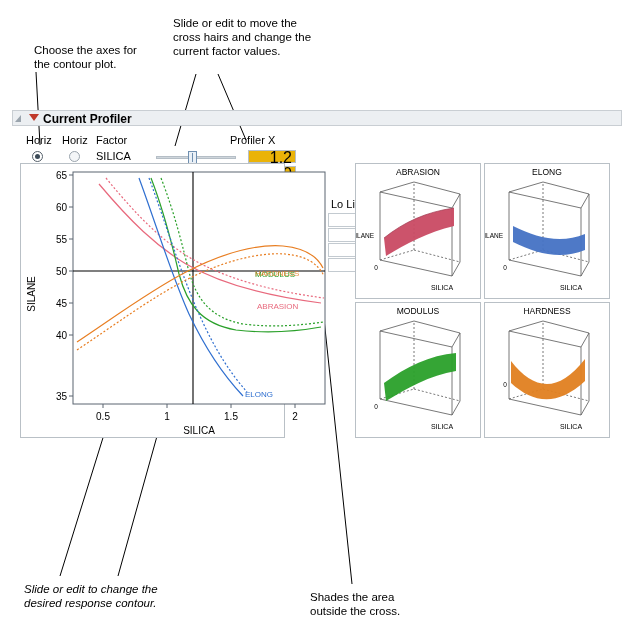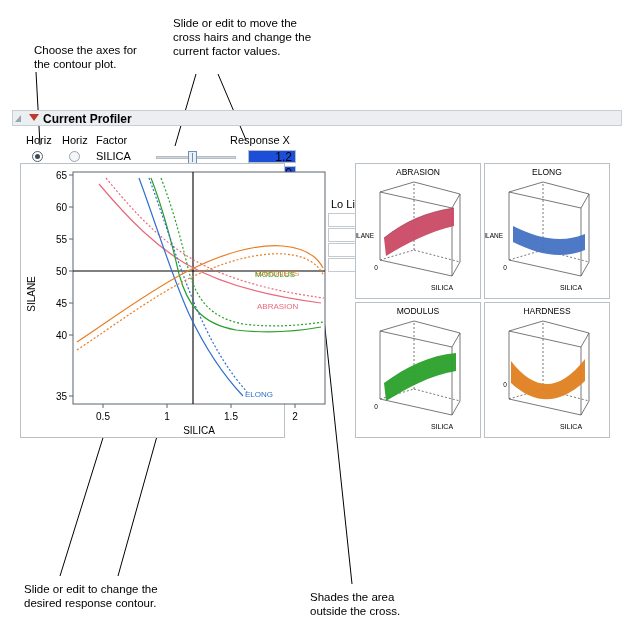--- a/index.html
+++ b/index.html
@@ -55,22 +55,22 @@
   .slider .thumb{
     position:absolute;top:0px;width:9px;height:13px;
     background:#eaf0f6;border:1px solid #6f8fb0;
     box-sizing:border-box;
   }
   .slider .thumb:after{
     content:"";position:absolute;left:3px;top:1px;width:1px;height:9px;
     background:#6f8fb0;
   }
   .numbox{
-    border:1px solid #b8c0c7;background:#1d4ed8;height:13px;
-    text-align:right;padding:0 3px;box-sizing:border-box;font-size:12px;
+    border:1px solid #b8c0c7;background:#eab308;height:13px;
+    text-align:right;padding:0 3px;box-sizing:border-box;font-size:16px;
     line-height:13px;
   }
 
   
   .responses{position:absolute;left:14px;top:88px;}
   .dash{display:inline-block;width:16px;height:0;border-top:2px solid #000;vertical-align:middle;}
   .cslider{position:relative;width:86px;height:13px;}
   .cslider .track{
     position:absolute;left:0;top:0;width:100%;height:13px;
     border:1px solid #b5bec6;background:#f7f9fb;box-sizing:border-box;
@@ -117,21 +117,21 @@
 </head>
 <body>
 
 <div class="ann" style="left:34px;top:30px;width:130px;white-space:pre-line;margin-top:13px;">Choose the axes for
 the contour plot.</div>
 
 <div class="ann" style="left:173px;top:16px;width:170px;white-space:pre-line;">Slide or edit to move the
 cross hairs and change the
 current factor values.</div>
 
-<div class="ann" style="left:24px;top:582px;width:200px;white-space:pre-line;">Slide or edit to change the
+<div class="ann" style="left:24px;top:582px;width:200px;white-space:pre-line;font-style:italic;">Slide or edit to change the
 desired response contour.</div>
 
 <div class="ann" style="left:310px;top:590px;width:150px;white-space:pre-line;">Shades the area
 outside the cross.</div>
 
 <svg width="634" height="632" style="position:absolute;left:0;top:0;pointer-events:none;">
 
   <line x1="36" y1="72" x2="40" y2="145" stroke="#000" stroke-width="1"></line>
 
   <line x1="196" y1="74" x2="175" y2="146" stroke="#000" stroke-width="1"></line>
@@ -149,21 +149,21 @@
     <span class="corner"></span>
     <span class="tri"></span>
     <span class="lbl">Current Profiler</span>
   </div>
 
   <div class="factors">
     <div style="position:absolute;left:0;top:0;width:300px;height:12px;">
       <span class="hdr" style="position:absolute;left:0;top:0;">Horiz</span>
       <span class="hdr" style="position:absolute;left:36px;top:0;">Horiz</span>
       <span class="hdr" style="position:absolute;left:70px;top:0;">Factor</span>
-      <span class="hdr" style="position:absolute;left:204px;top:0;">Response X</span>
+      <span class="hdr" style="position:absolute;left:204px;top:0;">Profiler X</span>
     </div>
 
     <div style="position:absolute;left:0;top:15px;height:16px;width:300px;">
       <span class="radio sel" style="position:absolute;left:6px;top:2px;"></span>
       <span class="radio" style="position:absolute;left:43px;top:2px;"></span>
       <span style="position:absolute;left:70px;top:1px;">SILICA</span>
       <span class="slider" style="position:absolute;left:130px;top:2px;">
         <span class="track"></span>
         <span class="thumb" style="left:32px;"></span>
       </span>

